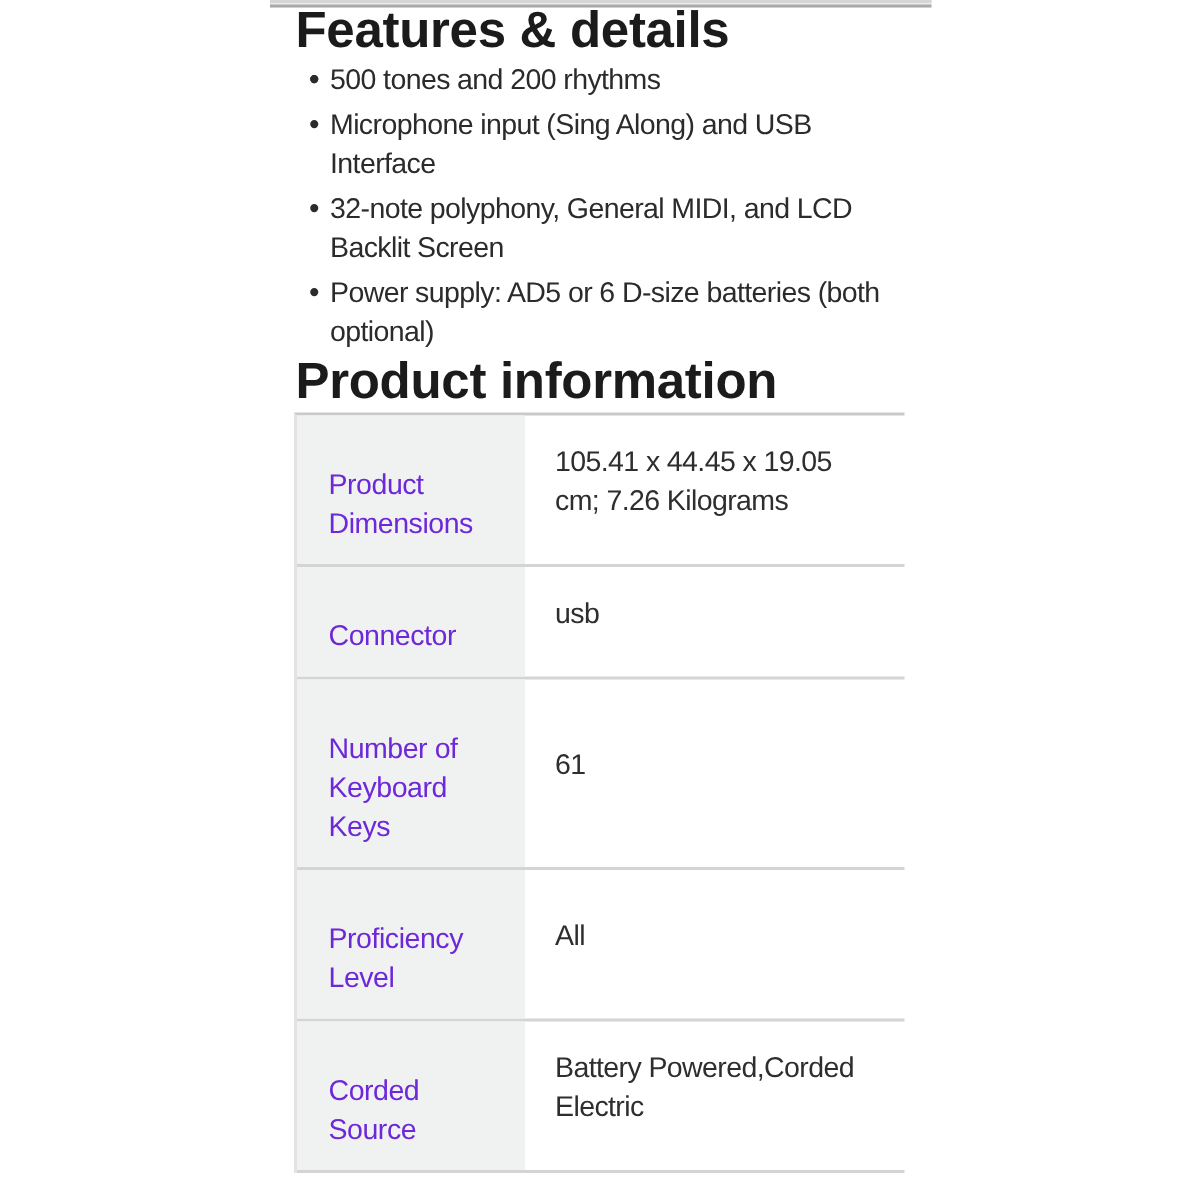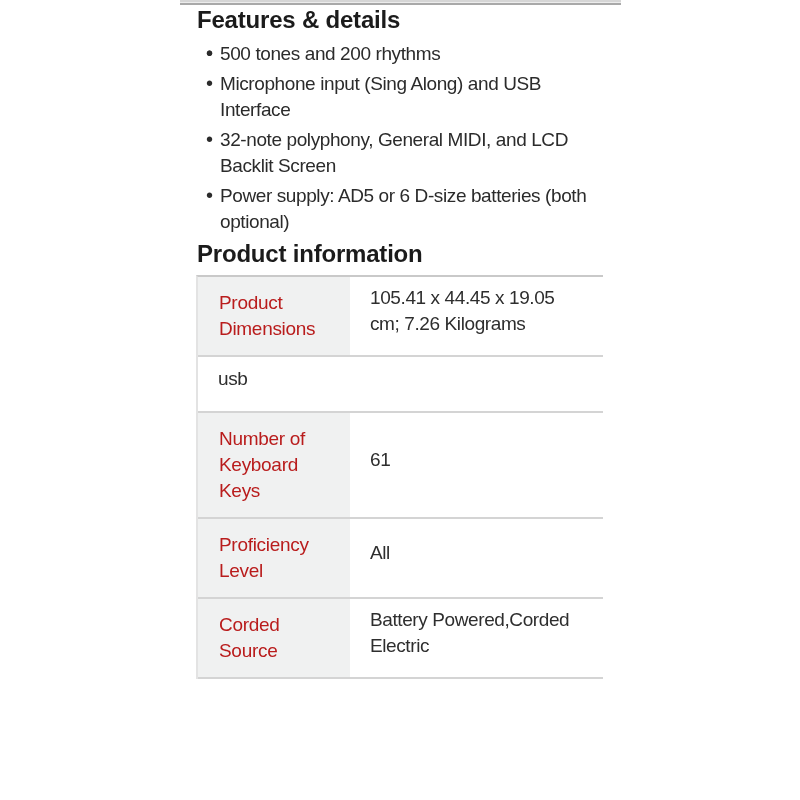--- a/index.html
+++ b/index.html
@@ -18,21 +18,21 @@
     background: #ffffff;
   }
   .top-strip {
     height: 5px;
     background: #ececec;
     border-top: 2px solid #d6d6d6;
     border-bottom: 2px solid #a9a9a9;
   }
   .section-title {
     margin: 0 0 0 17px;
-    font-size: 24px;
+    font-size: 34px;
     line-height: 30px;
     font-weight: bold;
     letter-spacing: -0.2px;
     color: #1b1b1b;
   }
   .section-title.second {
     margin-top: 4px;
   }
   ul.features {
     list-style: none;
@@ -74,21 +74,22 @@
     padding: 13px 26px 13px 21px;
     display: flex;
     align-items: center;
   }
   .cell-label span {
     display: block;
     width: 105px;
     font-size: 19px;
     line-height: 26px;
     letter-spacing: -0.3px;
-    color: #b91c1c;
+    color: #6d28d9;
+    margin-top: 21px;
   }
   .cell-value {
     flex: 1;
     padding: 3px 0 13px 20px;
     display: flex;
     align-items: center;
   }
   .cell-value span {
     display: block;
     width: 210px;
@@ -139,20 +140,23 @@
     <div class="cell-label">
       <span>Product Dimensions</span>
     </div>
     <div class="cell-value">
       <span>105.41 x 44.45 x 19.05 cm; 7.26 Kilograms</span>
     </div>
   </div>
 
 
   <div class="info-row">
+    <div class="cell-label">
+      <span>Connector</span>
+    </div>
     <div class="cell-value">
       <span>usb</span>
     </div>
   </div>
 
   <div class="info-row">
     <div class="cell-label">
       <span>Number of Keyboard Keys</span>
     </div>
     <div class="cell-value">

